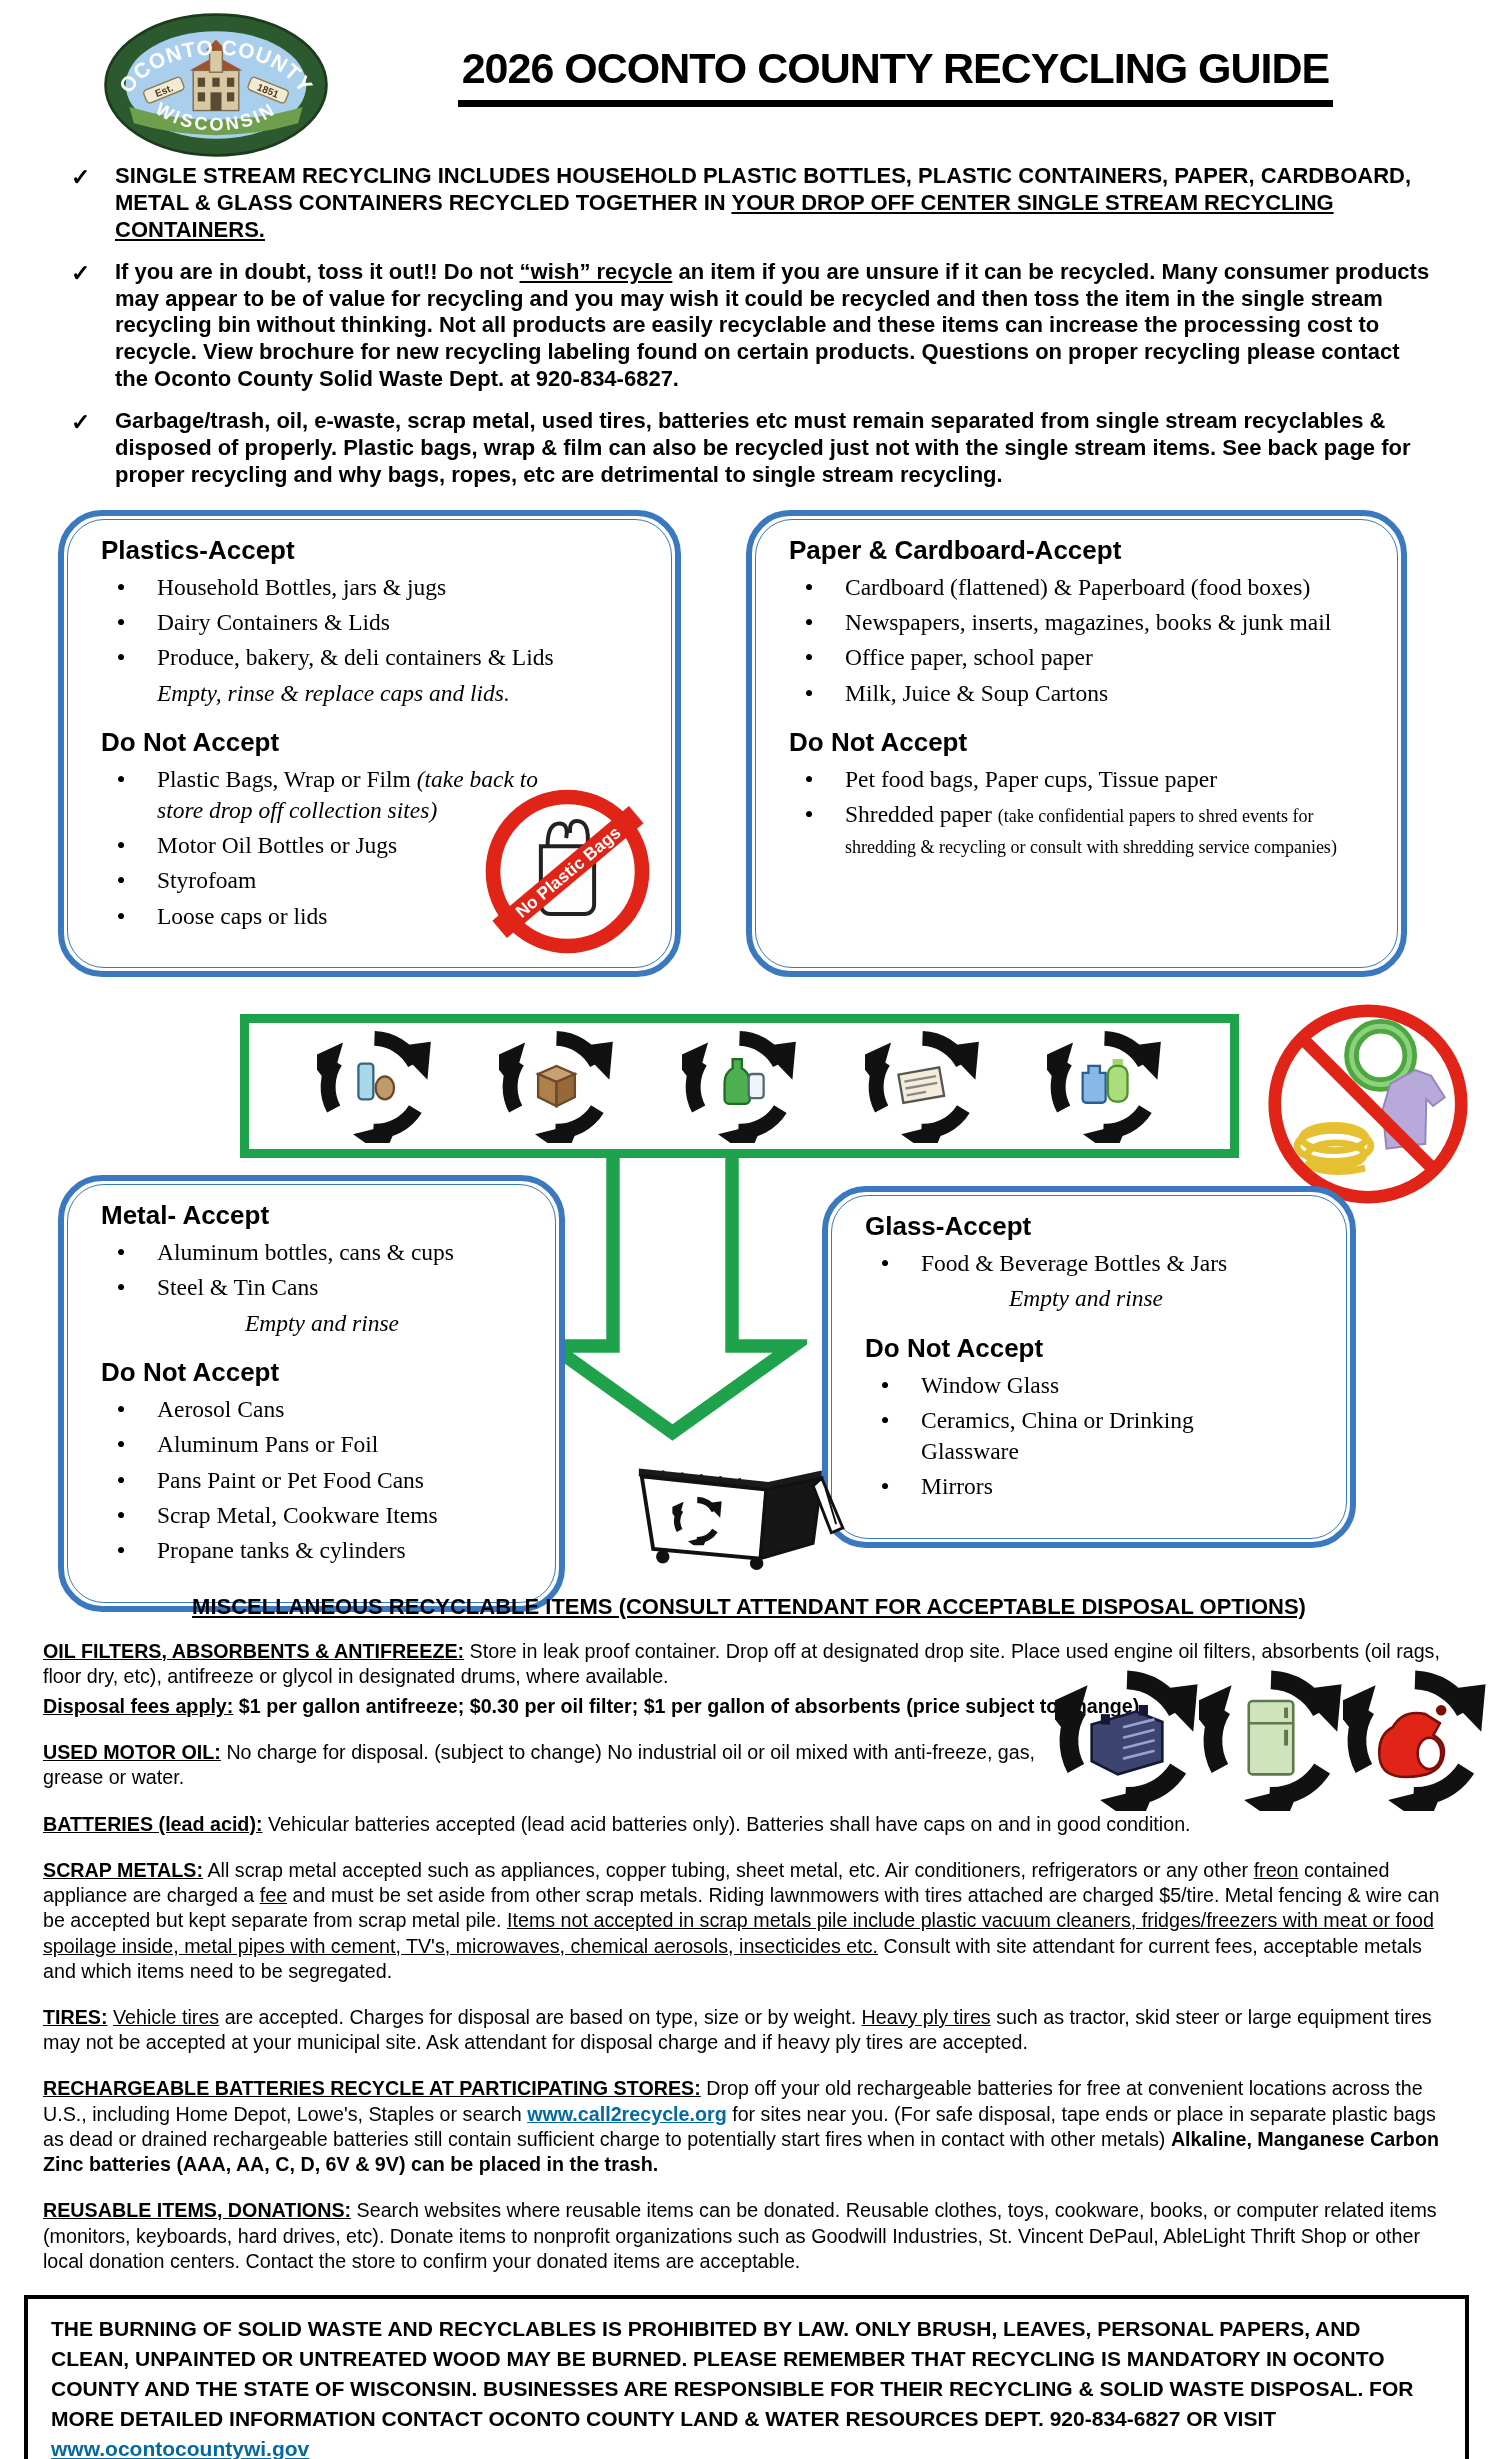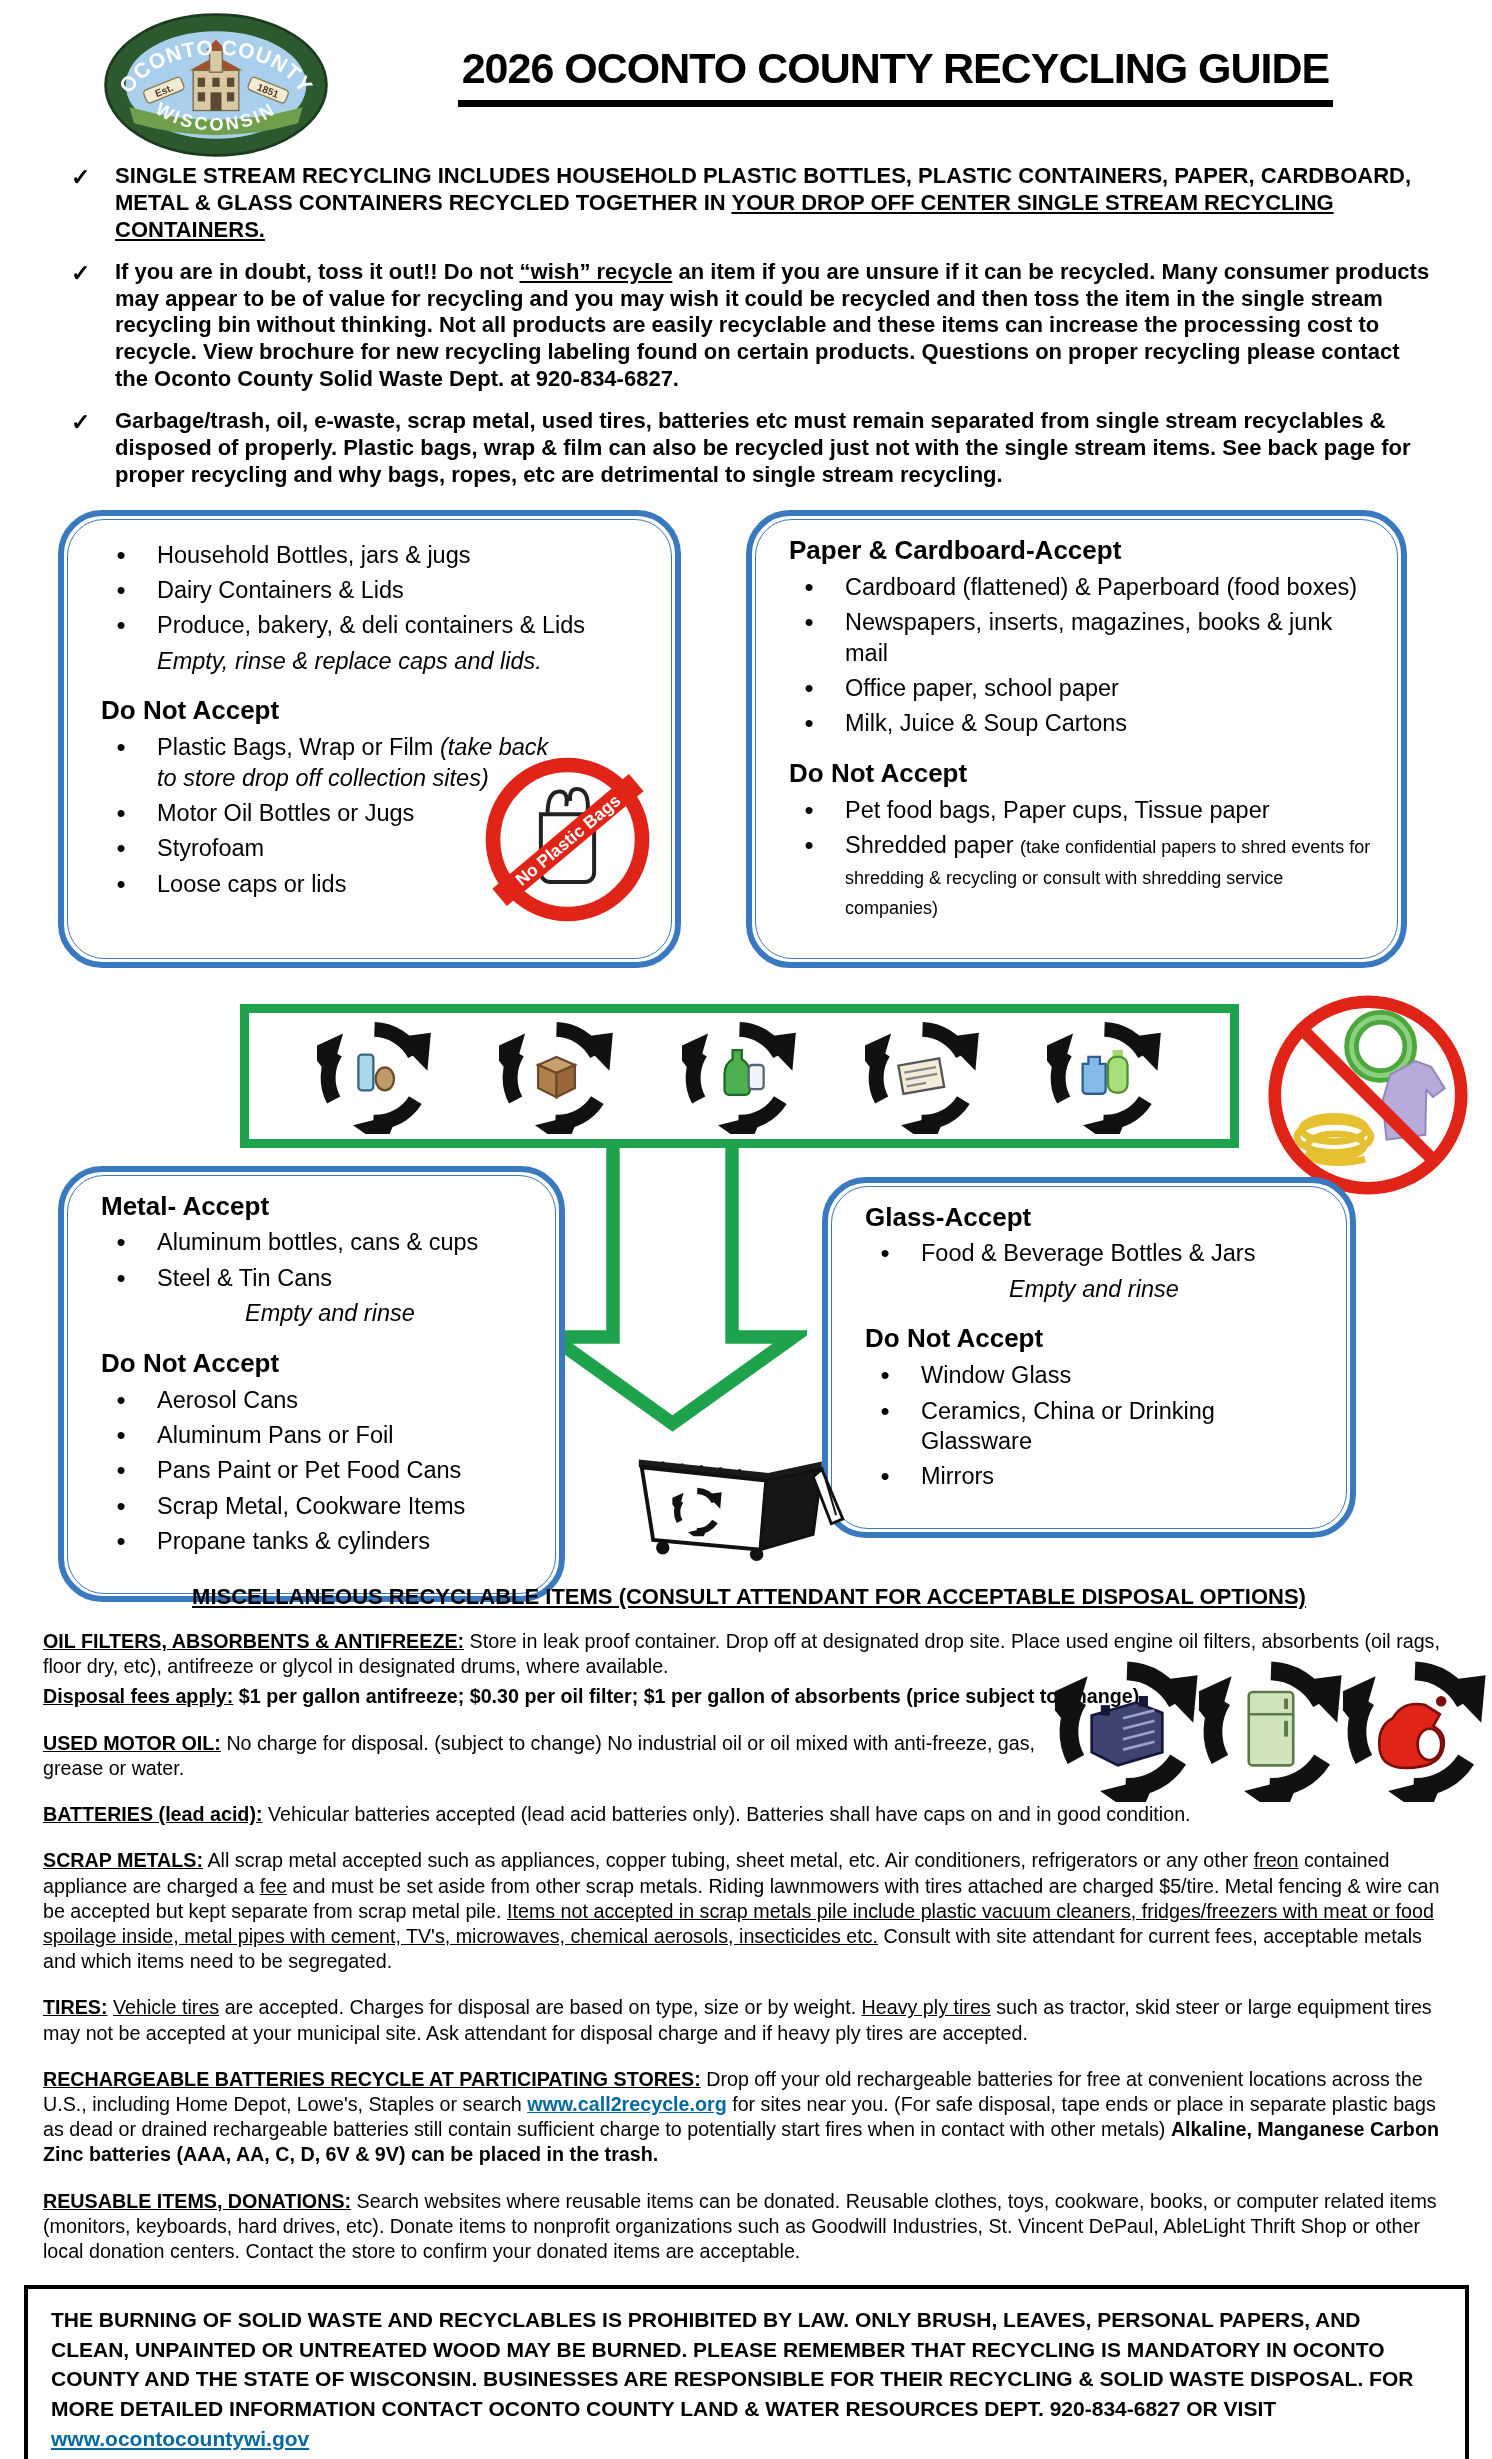--- a/index.html
+++ b/index.html
@@ -20,21 +20,21 @@
   .ib p { margin:0; font-size:22px; font-weight:700; line-height:1.22; }
 
   
   .row1 { display:flex; gap:65px; padding:5.8px 0 0 58px; }
   .rbox { border:6.7px solid #3a78bf; border-radius:44px; background:#fff; position:relative; }
   .rbox::before { content:""; position:absolute; inset:2.9px; border:1.9px solid #3a78bf; border-radius:37px; pointer-events:none; }
   .rbox .inner { padding:19px 25px 21px 37px; position:relative; }
   .plastics { width:623px; min-height:379px; }
   .paper    { width:661px; min-height:373px; }
   .rbox h2 { font-size:26px; margin:0 0 5.8px; }
-  .rbox ul { list-style:none; margin:0 0 19px; padding:0; }
+  .rbox ul { list-style:none; margin:0 0 19px; padding:0;font-family:Liberation Serif, serif; }
   .rbox li { position:relative; padding-left:56px; font-size:23.5px; line-height:1.3; margin:4.8px 0; }
   .rbox li::before { content:"•"; position:absolute; left:15.4px; top:-1px; font-size:26px; }
   .rbox li.nob::before { content:""; }
   .rbox li.cnote { padding-left:144px; }
   .nobags { position:absolute; right:21px; bottom:13.4px; width:173px; height:173px; }
 
   .seg-b { font-weight:700; }
   .seg-u { text-decoration:underline; }
   .seg-i { font-style:italic; }
   .seg-s { font-size:18px; }
@@ -140,20 +140,21 @@
     </div>
     <div class="ib">
       <span class="chk">✓</span>
       <p><span class="seg-b">Garbage/trash, oil, e-waste, scrap metal, used tires, batteries etc must remain separated from single stream recyclables &amp; disposed of properly.  Plastic bags, wrap &amp; film can also be recycled just not with the single stream items.  See back page for proper recycling and why bags, ropes, etc are detrimental to single stream recycling.</span></p>
     </div>
   </div>
 
   <div class="row1">
     <div class="rbox plastics">
       <div class="inner">
+        <h2>Plastics-Accept</h2>
         <ul>
           <li>Household Bottles, jars &amp; jugs</li>
           <li>Dairy Containers &amp; Lids</li>
           <li>Produce, bakery, &amp; deli containers &amp; Lids</li>
           <li class="nob"><span class="seg-i">Empty, rinse &amp; replace caps and lids.</span></li>
         </ul>
         <h2>Do Not Accept</h2>
         <ul style="max-width:452px">
           <li><span>Plastic Bags, Wrap or Film </span><span class="seg-i">(take back to store drop off collection sites)</span></li>
           <li>Motor Oil Bottles or Jugs</li>

